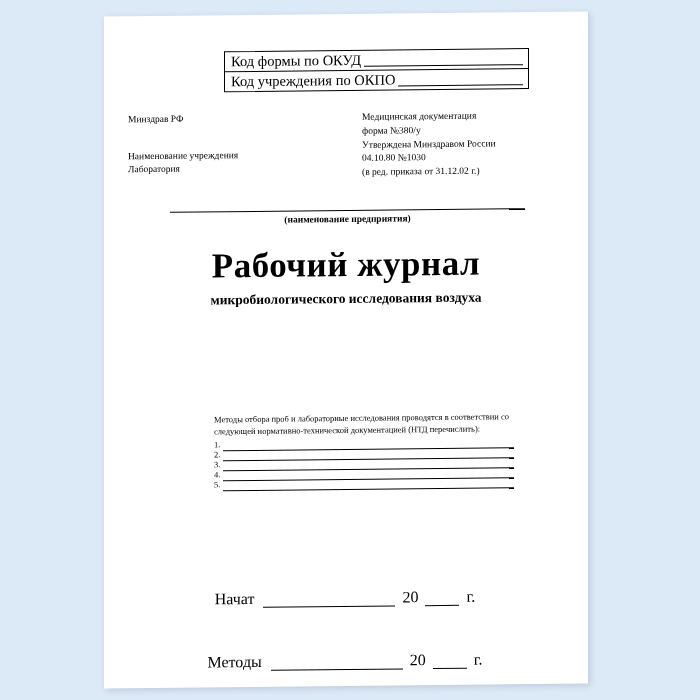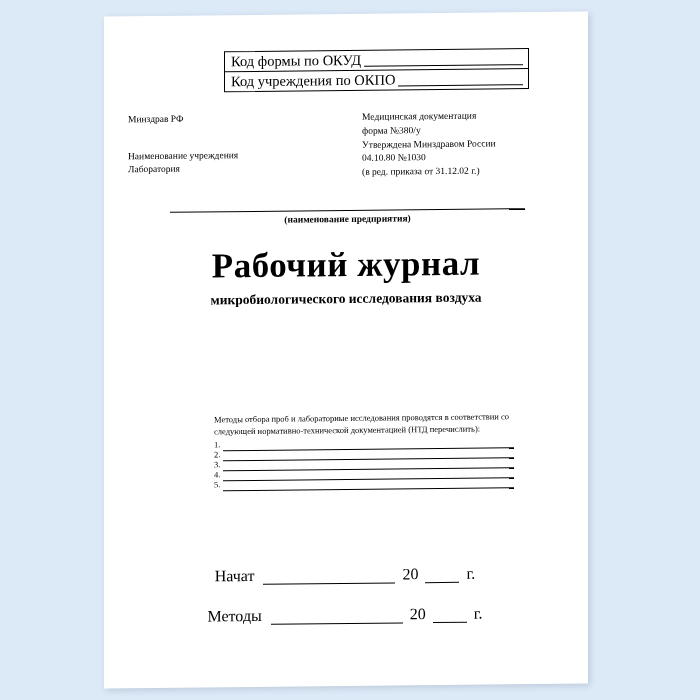--- a/index.html
+++ b/index.html
@@ -166,21 +166,21 @@
   }
   .f-row {
     display: flex;
     align-items: flex-end;
     justify-content: center;
     font-size: 16px;
     color: #000;
     margin-bottom: 22px;
     white-space: nowrap;
   }
-  .f-label { padding-right: 4px; }
+  .f-label { padding-right: 4px; margin-top: 23px; }
   .f-line-long {
     width: 132px;
     border-bottom: 1px solid #000;
     height: 15px;
     margin: 0 5px;
   }
   .f-line-short {
     width: 34px;
     border-bottom: 1px solid #000;
     height: 15px;

